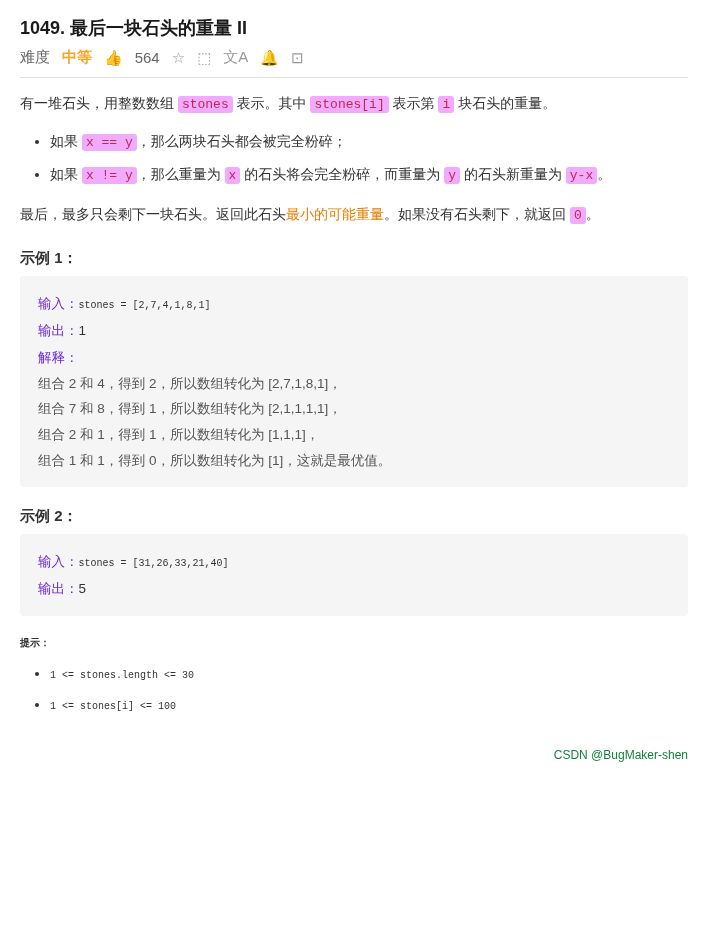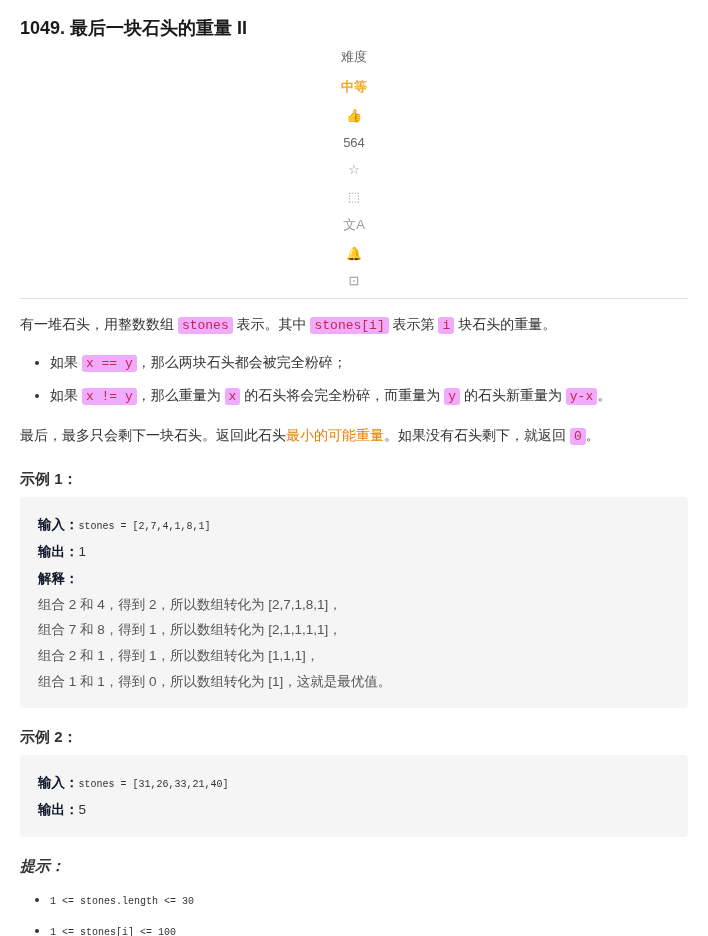--- a/index.html
+++ b/index.html
@@ -20,25 +20,24 @@
       font-size: 18px;
       font-weight: bold;
       color: #1a1a1a;
       margin-bottom: 8px;
     }
     .meta-row {
       display: flex;
       align-items: center;
       gap: 12px;
       margin-bottom: 12px;
-      font-size: 13px;
+      font-size: 15px;
       color: #666;
       border-bottom: 1px solid #e0e0e0;
       padding-bottom: 10px;
-      flex-direction: column;
     }
     .difficulty-label {
       color: #666;
     }
     .difficulty-value {
       color: #f5a623;
       font-weight: bold;
     }
     .meta-icon {
       color: #999;
@@ -100,29 +99,28 @@
       color: #333;
     }
     .example-box .explain-line {
       color: #333;
     }
     .example-box .detail-line {
       color: #555;
       line-height: 1.9;
     }
     .bold-label {
-      font-weight: bold;
-      color: #0f172a;
+      font-weight: normal;
+      color: #6d28d9;
     }
     .hints-title {
-      font-size: 15px;
+      font-size: 10px;
       font-weight: bold;
       margin: 20px 0 10px 0;
       color: #333;
-      font-style: italic;
     }
     .hints-list {
       list-style: disc;
       padding-left: 30px;
       line-height: 2;
       font-size: 13.5px;
     }
     .hints-list li {
       margin-bottom: 4px;
     }

